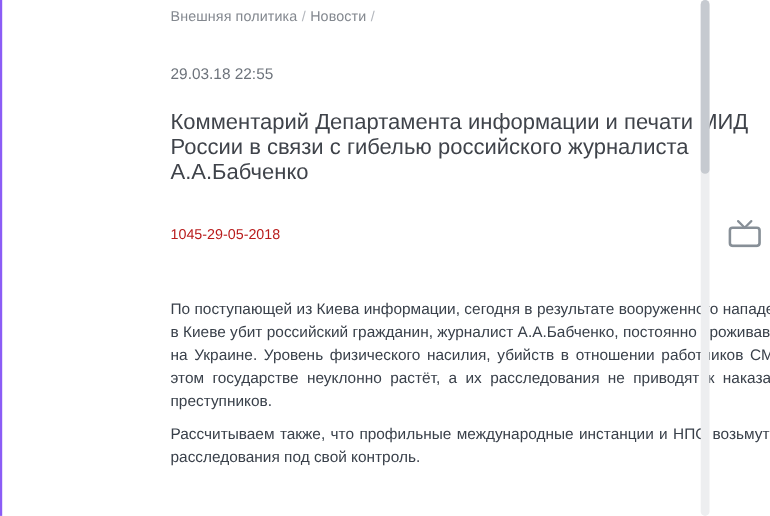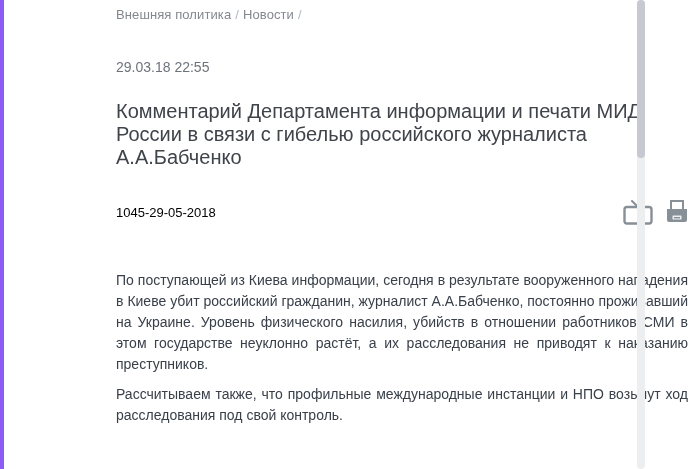--- a/index.html
+++ b/index.html
@@ -2,39 +2,39 @@
 <html><head>
 <meta charset="utf-8">
 <style>
   html,body{margin:0;padding:0;}
   body{
     width:700px;height:469px;overflow:hidden;background:#ffffff;
     font-family:"Liberation Sans",sans-serif;position:relative;
   }
   .page{
     width:648px;height:469px;position:relative;background:#ffffff;
-    border-left:4px solid #8b5cf6;box-sizing:border-box;
+    border-left:2px solid #8b5cf6;box-sizing:border-box;padding-left:41px;
   }
   .content{margin-left:112px;width:572px;}
   .breadcrumb{
     padding-top:7px;font-size:13px;color:#83888f;letter-spacing:.1px;
   }
   .breadcrumb a{color:#83888f;text-decoration:none;cursor:pointer;}
   .breadcrumb .sep{color:#b3b7bd;margin:0 4px;}
   .date{
     margin-top:37px;font-size:14px;color:#6d737b;
   }
   .title{
     margin:25px 0 0 0;font-size:20px;font-weight:400;line-height:23px;
     color:#3f434a;max-width:548px;
   }
   .meta-row{
     margin-top:31px;display:flex;justify-content:space-between;align-items:center;
   }
-  .article-id{font-size:13px;color:#000000;}
+  .article-id{font-size:13px;color:#b91c1c;}
   .tools{display:flex;align-items:center;gap:13px;}
   .tool{display:inline-flex;cursor:pointer;}
   .body-text{margin-top:45px;}
   .body-text p{
     margin:0 0 9px 0;font-size:14px;line-height:21px;color:#39404a;
     text-align:justify;
   }
   .scrollbar{
     position:absolute;top:0;right:3px;width:8px;height:469px;
     background:#edeef0;border-radius:4px;

